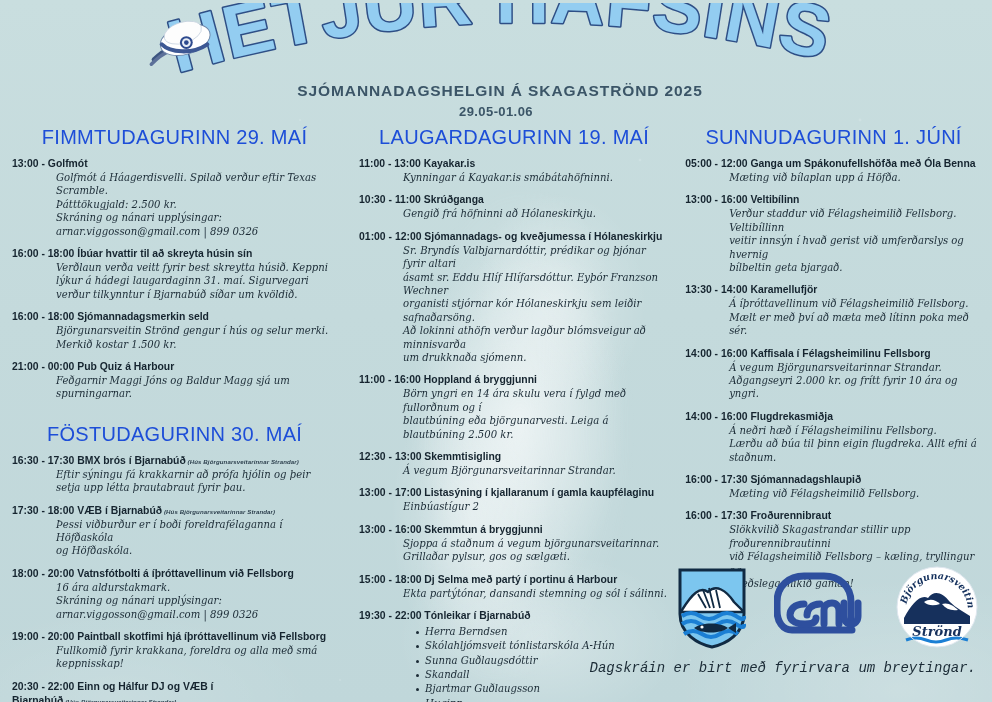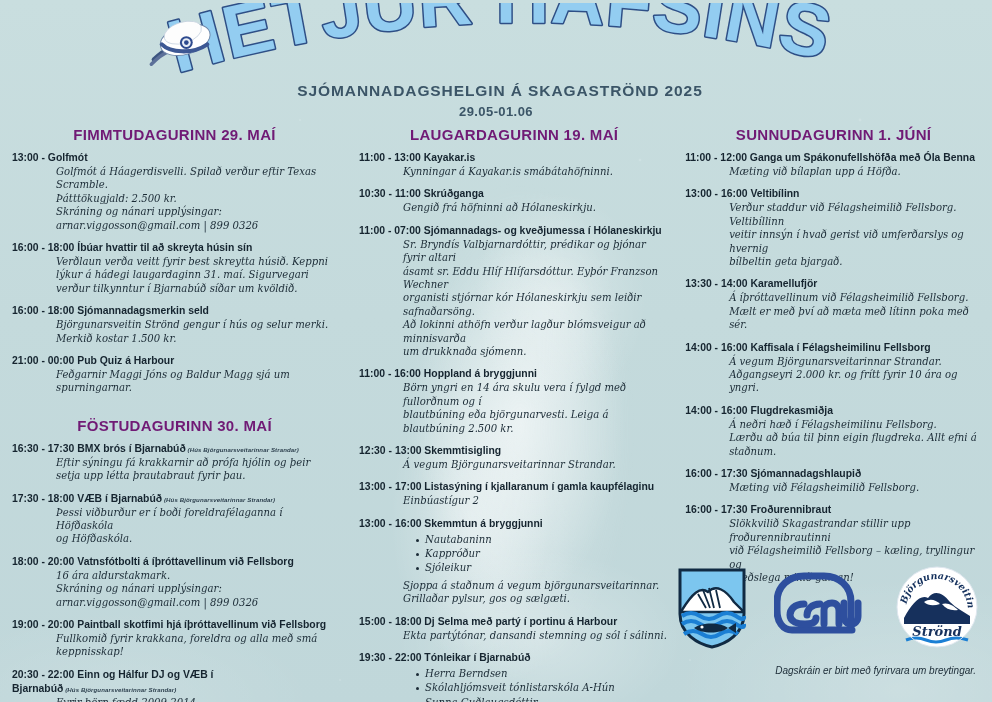--- a/index.html
+++ b/index.html
@@ -55,22 +55,22 @@
     position:absolute;top:126px;left:0;right:0;bottom:0;
     display:flex;
   }
   .col{position:relative;}
   .col-1{width:346px;padding:0 10px 0 12px;}
   .col-2{width:330px;padding:0 8px 0 12px;}
   .col-3{width:316px;padding:0 10px 0 8px;}
 
   .day-title{
     text-align:center;
-    font-size:15px;font-weight:700;letter-spacing:.3px;
-    color:#701a75;
+    font-size:20px;font-weight:400;letter-spacing:.3px;
+    color:#1d4ed8;
     margin:0 0 8px 0;
     white-space:nowrap;
   }
   .col-1 .day-title.second{margin-top:22px;}
 
   .event{margin-bottom:9px;}
   .ev-head{
     font-size:10.4px;font-weight:700;line-height:1.34;color:#15242f;
   }
   .ev-note{
@@ -95,22 +95,22 @@
     width:3px;height:3px;border-radius:50%;background:#1b2b36;
   }
 
   
   .logos{
     position:absolute;right:14px;bottom:52px;
     display:flex;align-items:center;gap:26px;
   }
   .footnote{
     position:absolute;right:16px;bottom:26px;
-    font-size:10px;font-style:italic;color:#1b2b36;
-    font-family:Liberation Sans, sans-serif;white-space:nowrap;
+    font-size:14px;font-style:italic;color:#1b2b36;
+    font-family:Liberation Mono, monospace;white-space:nowrap;
   }
 </style>
 </head>
 <body>
 
 <div id="bg-texture"></div>
 <svg id="bg-speckle" width="992" height="702">
   <defs>
     <radialGradient id="splashG" cx="50%" cy="50%" r="50%">
       <stop offset="0%" stop-color="#ffffff" stop-opacity=".55"></stop>
@@ -225,21 +225,21 @@
         <div class="day-title">LAUGARDAGURINN 19. MAÍ</div>
         <div class="event">
           <div class="ev-head">11:00 - 13:00 Kayakar.is</div>
           <div class="ev-body">Kynningar á Kayakar.is smábátahöfninni.</div>
         </div>
         <div class="event">
           <div class="ev-head">10:30 - 11:00 Skrúðganga</div>
           <div class="ev-body">Gengið frá höfninni að Hólaneskirkju.</div>
         </div>
         <div class="event">
-          <div class="ev-head">11:00 - 07:00 Sjómannadags- og kveðjumessa í Hólaneskirkju</div>
+          <div class="ev-head">01:00 - 12:00 Sjómannadags- og kveðjumessa í Hólaneskirkju</div>
           <div class="ev-body">Sr. Bryndís Valbjarnardóttir, prédikar og þjónar fyrir altari</div>
           <div class="ev-body">ásamt sr. Eddu Hlíf Hlífarsdóttur. Eyþór Franzson Wechner</div>
           <div class="ev-body">organisti stjórnar kór Hólaneskirkju sem leiðir safnaðarsöng.</div>
           <div class="ev-body">Að lokinni athöfn verður lagður blómsveigur að minnisvarða</div>
           <div class="ev-body">um drukknaða sjómenn.</div>
         </div>
         <div class="event">
           <div class="ev-head">11:00 - 16:00 Hoppland á bryggjunni</div>
           <div class="ev-body">Börn yngri en 14 ára skulu vera í fylgd með fullorðnum og í</div>
           <div class="ev-body">blautbúning eða björgunarvesti. Leiga á blautbúning 2.500 kr.</div>
@@ -247,25 +247,20 @@
         <div class="event">
           <div class="ev-head">12:30 - 13:00 Skemmtisigling</div>
           <div class="ev-body">Á vegum Björgunarsveitarinnar Strandar.</div>
         </div>
         <div class="event">
           <div class="ev-head">13:00 - 17:00 Listasýning í kjallaranum í gamla kaupfélaginu</div>
           <div class="ev-body">Einbúastígur 2</div>
         </div>
         <div class="event">
           <div class="ev-head">13:00 - 16:00 Skemmtun á bryggjunni</div>
-          <ul class="ev-list">
-            <li>Nautabaninn</li>
-            <li>Kappróður</li>
-            <li>Sjóleikur</li>
-          </ul>
           <div class="ev-body">Sjoppa á staðnum á vegum björgunarsveitarinnar.</div>
           <div class="ev-body">Grillaðar pylsur, gos og sælgæti.</div>
         </div>
         <div class="event">
           <div class="ev-head">15:00 - 18:00 Dj Selma með partý í portinu á Harbour</div>
           <div class="ev-body">Ekta partýtónar, dansandi stemning og sól í sálinni.</div>
         </div>
         <div class="event">
           <div class="ev-head">19:30 - 22:00 Tónleikar í Bjarnabúð</div>
           <ul class="ev-list">
@@ -274,21 +269,21 @@
             <li>Sunna Guðlaugsdóttir</li>
             <li>Skandall</li>
             <li>Bjartmar Guðlaugsson</li>
             <li>Huginn</li>
           </ul>
         </div>
       </div>
       <div class="col col-3">
         <div class="day-title">SUNNUDAGURINN 1. JÚNÍ</div>
         <div class="event">
-          <div class="ev-head">11:00 - 12:00 Ganga um Spákonufellshöfða með Óla Benna</div>
+          <div class="ev-head">05:00 - 12:00 Ganga um Spákonufellshöfða með Óla Benna</div>
           <div class="ev-body">Mæting við bílaplan upp á Höfða.</div>
         </div>
         <div class="event">
           <div class="ev-head">13:00 - 16:00 Veltibílinn</div>
           <div class="ev-body">Verður staddur við Félagsheimilið Fellsborg. Veltibíllinn</div>
           <div class="ev-body">veitir innsýn í hvað gerist við umferðarslys og hvernig</div>
           <div class="ev-body">bílbeltin geta bjargað.</div>
         </div>
         <div class="event">
           <div class="ev-head">13:30 - 14:00 Karamellufjör</div>

